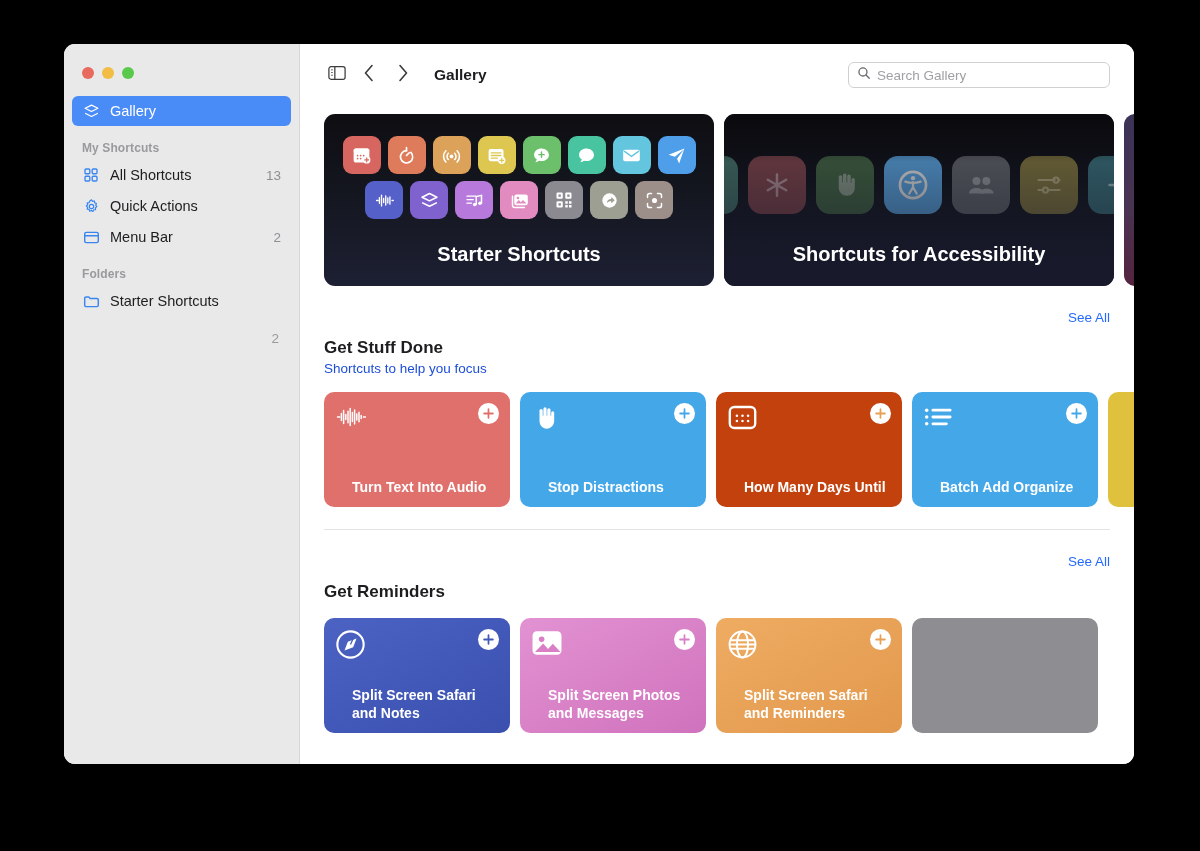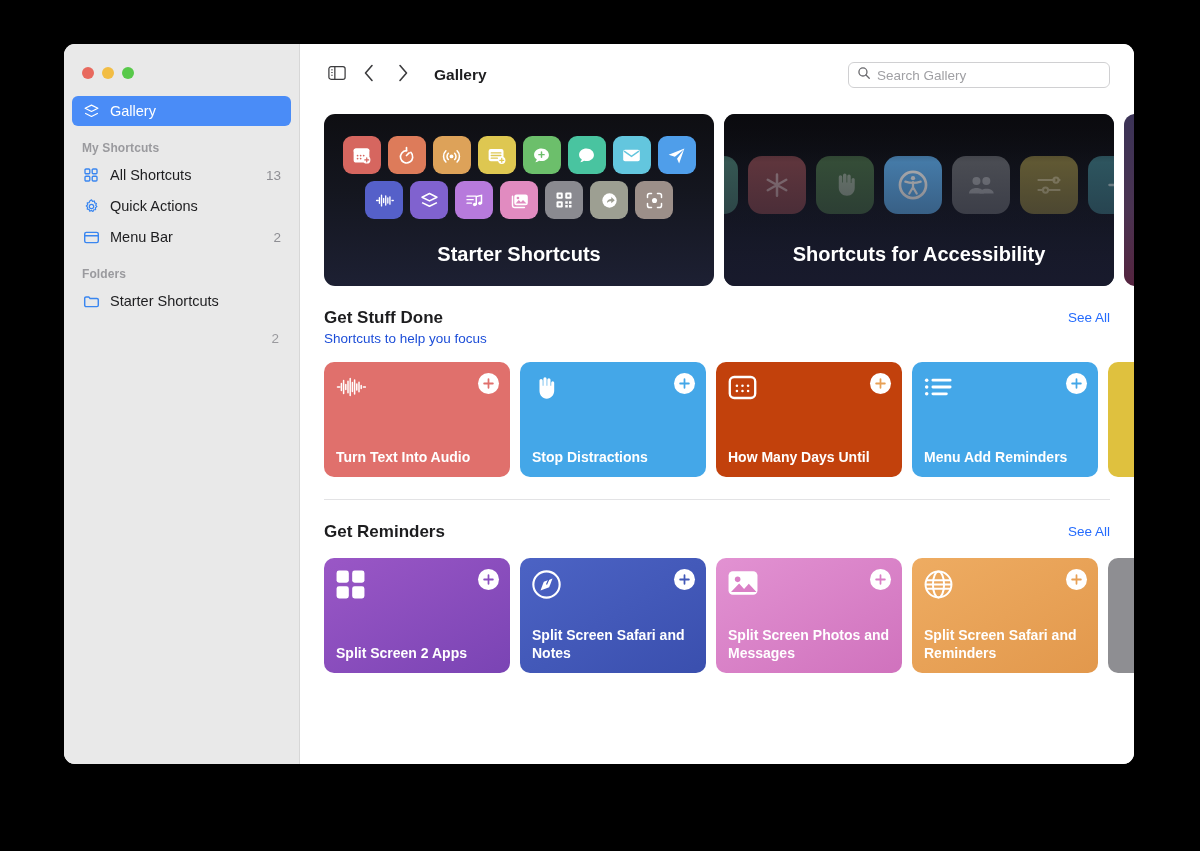--- a/index.html
+++ b/index.html
@@ -133,39 +133,40 @@
   }
   .banner-scrim {
     position:absolute; inset:0;
     background:linear-gradient(180deg, rgba(10,10,14,.92) 0%, rgba(12,14,22,.35) 28%, rgba(18,20,34,.55) 62%, rgba(24,26,44,.96) 100%);
     pointer-events:none;
   }
 
   
   .section { padding-top:22px; }
   .sec-head { display:flex; align-items:flex-start; padding-right:24px; }
-  .sec-titles { flex:1; }
+  .sec-titles { flex:1;margin-top:30px; }
   .sec-title { font-size:17px; font-weight:700; color:#1d1d1f; }
   .sec-sub { font-size:13.5px; color:#1d4ed8; margin-top:3px; }
   .see-all { font-size:13.5px; color:#246bfd; cursor:default; padding-top:2px;text-align:center; }
 
   .card-row { display:flex; gap:10px; margin-top:16px; }
   .card {
     flex:0 0 186px; height:115px;
     border-radius:10px; position:relative;
     padding:12px 12px 10px 12px;
     display:flex; flex-direction:column;
     cursor:default; overflow:hidden;
   }
   .card-icon { width:30px; height:30px; }
   .card-icon svg { display:block; }
   .card-title {
     margin-top:auto;
     font-size:14px; font-weight:700; color:#fff;
     line-height:1.28;
+    margin-left:16px;
   }
   .plus {
     position:absolute; top:11px; right:11px;
     width:21px; height:21px; border-radius:50%;
     background:#fff;
     display:flex; align-items:center; justify-content:center;
   }
   .plus svg { display:block; }
 
   .divider { height:1px; background:#e3e3e5; margin:22px 24px 0 0; }
@@ -538,56 +539,40 @@
                     <circle cx="2.6" cy="12" r="1.7"></circle>
                     <circle cx="2.6" cy="18.6" r="1.7"></circle>
                   </g>
                 </svg>
             </span>
             <div class="plus">
               <svg width="13" height="13" viewBox="0 0 14 14" fill="none" stroke="#44a7e8" stroke-width="1.9" stroke-linecap="round">
                   <path d="M7 2.3v9.4M2.3 7h9.4"></path>
                 </svg>
             </div>
-            <div class="card-title">Menu Add Reminders</div>
+            <div class="card-title">Batch Add Organize</div>
           </div>
 
           <div class="card" style="background:#dfc13e">
             <div class="card-title"></div>
           </div>
         </div>
       </div>
 
       <div class="divider"></div>
 
       <div class="section">
         <div class="sec-head">
           <div class="sec-titles">
             <div class="sec-title">Get Reminders</div>
           </div>
           <div class="see-all">See All</div>
         </div>
         <div class="card-row">
 
-          <div class="card" style="background:linear-gradient(150deg,#9a57c6,#7a44b4)">
-            <span class="card-icon">
-              <svg width="29" height="29" viewBox="0 0 26 26" fill="#fff">
-                  <rect x="0.5" y="0.5" width="11" height="11" rx="2.2"></rect>
-                  <rect x="14.5" y="0.5" width="11" height="11" rx="2.2"></rect>
-                  <rect x="0.5" y="14.5" width="11" height="11" rx="2.2"></rect>
-                  <rect x="14.5" y="14.5" width="11" height="11" rx="2.2"></rect>
-                </svg>
-            </span>
-            <div class="plus">
-              <svg width="13" height="13" viewBox="0 0 14 14" fill="none" stroke="#8b50bf" stroke-width="1.9" stroke-linecap="round">
-                  <path d="M7 2.3v9.4M2.3 7h9.4"></path>
-                </svg>
-            </div>
-            <div class="card-title">Split Screen 2 Apps</div>
-          </div>
 
           <div class="card" style="background:linear-gradient(150deg,#4c63c4,#3a4fae)">
             <span class="card-icon">
               <svg width="29" height="29" viewBox="0 0 26 26" fill="none">
                   <circle cx="13" cy="13" r="11.8" stroke="#fff" stroke-width="1.9"></circle>
                   <path d="M18.4 7.6 10.6 10.6 7.6 18.4l7.8-3z" fill="#fff"></path>
                   <path d="M13 13l2.4-5.4" stroke="#4158b8" stroke-width="1.1"></path>
                 </svg>
             </span>
             <div class="plus">

